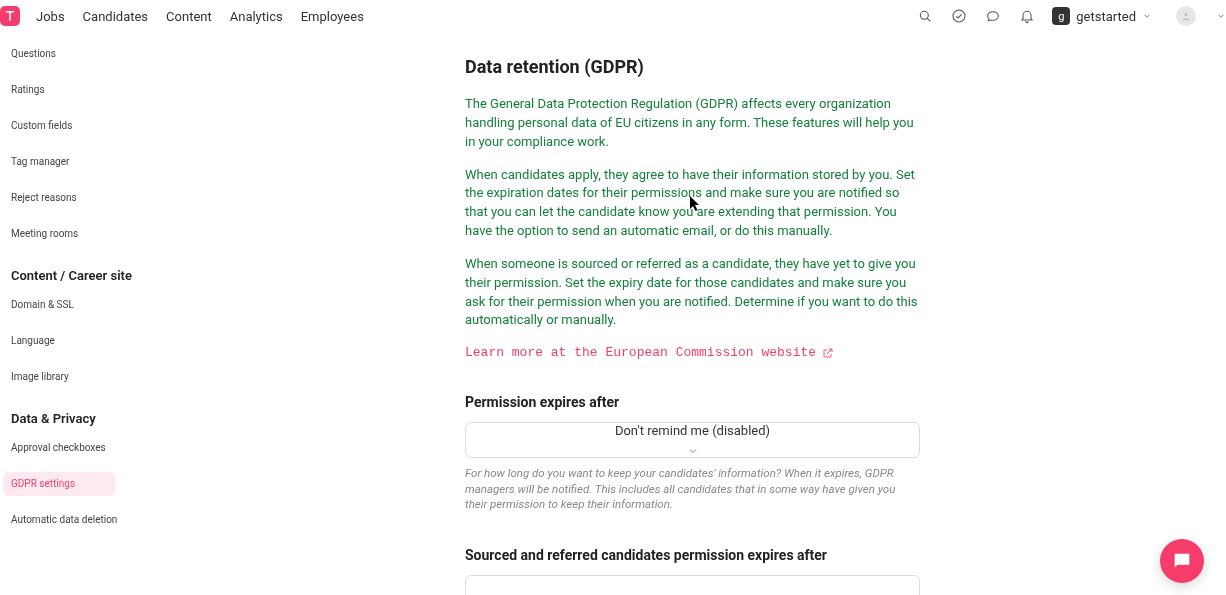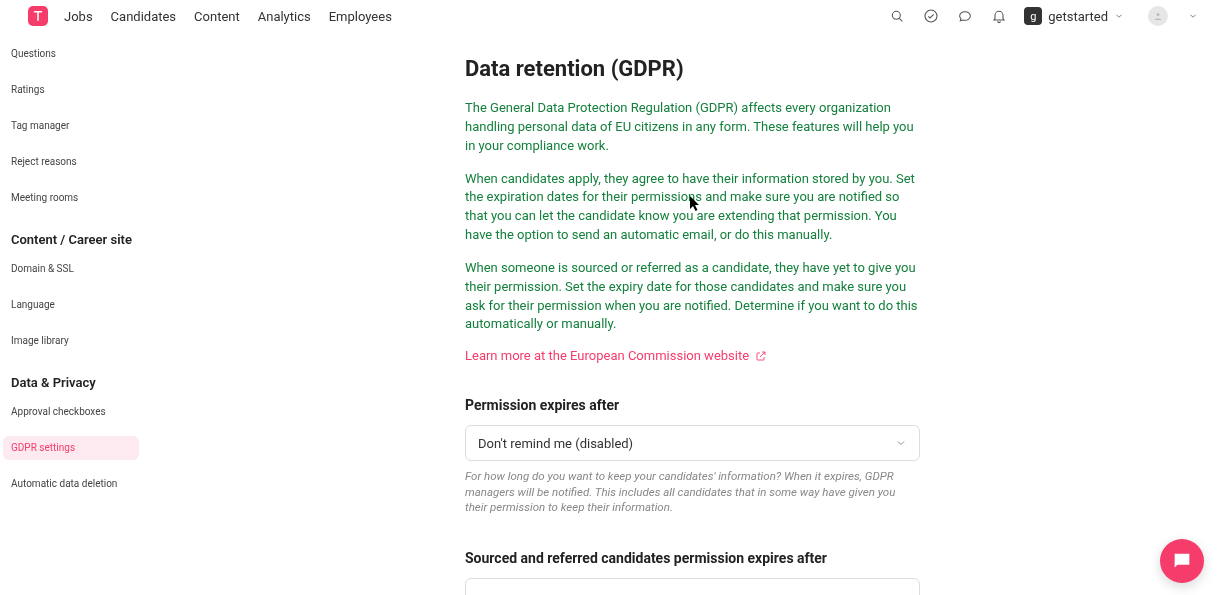--- a/index.html
+++ b/index.html
@@ -11,21 +11,21 @@
     height: 595px;
     overflow: hidden;
     position: relative;
     font-size: 13px;
   }
   
   .topnav {
     height: 32px;
     display: flex;
     align-items: center;
-    padding: 0 28px;
+    padding: 0 0;
     border-bottom: 0px solid #eee;
   }
   .logo {
     width: 20px; height: 20px;
     background: #f53c6b;
     border-radius: 5px;
     display: flex; align-items: center; justify-content: center;
     margin-right: 16px;
   }
   .logo svg { display:block; }
@@ -61,45 +61,46 @@
     border-radius:6px;
     margin-bottom:0px;
     line-height:1.2;
   }
   .side-item + .side-item { margin-top: 12px; }
   .side-item.active {
     background:#fdeaf0;
     color:#f53c6b;
     padding:6px 8px;
     margin-left:-8px;
-    width:136px;
+    width:112px;
   }
 
   .content {
     flex:1;
     padding: 0 0 0 300px;
     overflow:hidden;
   }
   .content-inner { width: 455px; }
-  h1.page-title { font-size:22px; font-weight:700; margin-top:24px; margin-bottom:18px; }
+  h1.page-title { font-size:18px; font-weight:700; margin-top:24px; margin-bottom:18px; }
   p.body { font-size:13px; color:#15803d; line-height:1.45; margin-bottom:14px; }
-  a.learn-more { color:#f53c6b; font-size:13px; display:inline-flex; align-items:center; gap:6px; text-decoration:none; cursor:pointer; }
+  a.learn-more { color:#f53c6b; font-size:13px; display:inline-flex; align-items:center; gap:6px; text-decoration:none; cursor:pointer;font-family:Liberation Mono, monospace; }
   a.learn-more svg { width:12px; height:12px; stroke:#f53c6b; fill:none; stroke-width:1.8; }
 
   .section-label { font-size:14px; font-weight:700; margin-top:34px; margin-bottom:12px; }
   .select {
     width:100%;
     border:1px solid #ddd;
     border-radius:6px;
     height:36px;
     display:flex; align-items:center; justify-content:space-between;
     padding:0 12px;
     cursor:pointer;
     font-size:13px;
     color:#333;
+    flex-direction:column;
   }
   .select svg { width:12px; height:12px; stroke:#888; fill:none; stroke-width:2; }
   .hint { font-size:11.5px; color:#888; font-style:italic; margin-top:8px; line-height:1.35; }
 
   
   .chat-fab {
     position:absolute; right:22px; bottom:12px;
     width:44px; height:44px; border-radius:50%;
     background:#f53c6b; display:flex; align-items:center; justify-content:center;
     cursor:pointer; box-shadow:0 4px 12px rgba(0,0,0,.15);
@@ -166,20 +167,21 @@
       </svg>
   </div>
 </div>
 
 <div class="layout">
 
   <div class="sidebar">
 
     <span class="side-item">Questions</span>
     <span class="side-item">Ratings</span>
+    <span class="side-item">Custom fields</span>
     <span class="side-item">Tag manager</span>
     <span class="side-item">Reject reasons</span>
     <span class="side-item">Meeting rooms</span>
 
     <div class="side-group-header">Content / Career site</div>
     <span class="side-item">Domain &amp; SSL</span>
     <span class="side-item">Language</span>
     <span class="side-item">Image library</span>
 
     <div class="side-group-header">Data &amp; Privacy</div>

